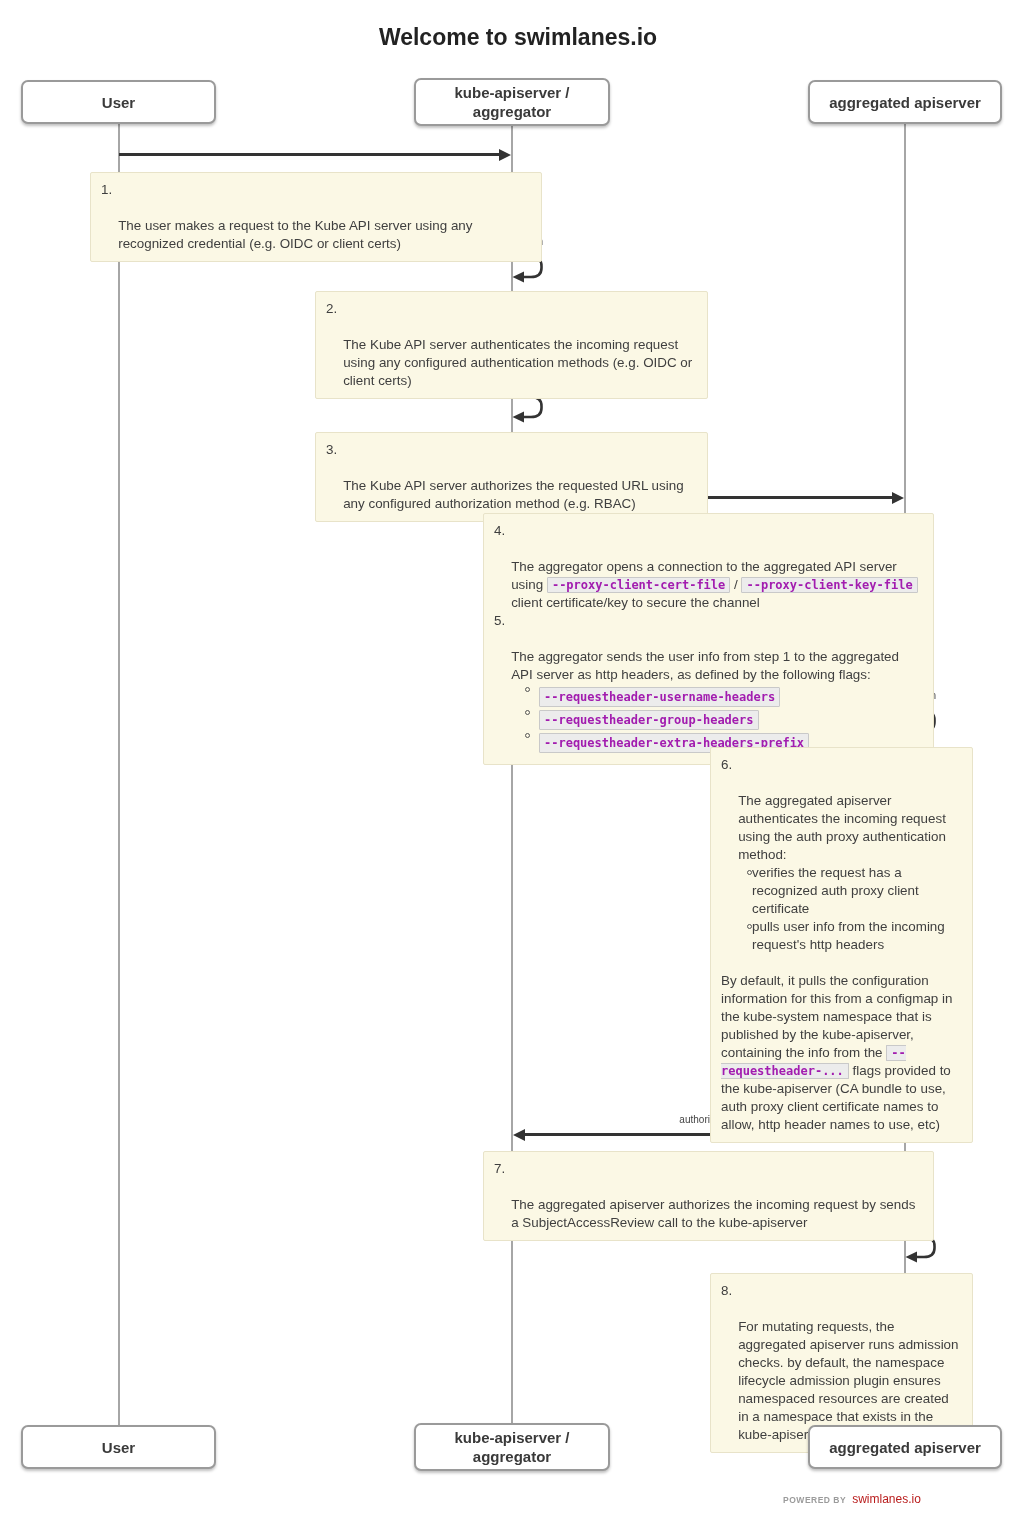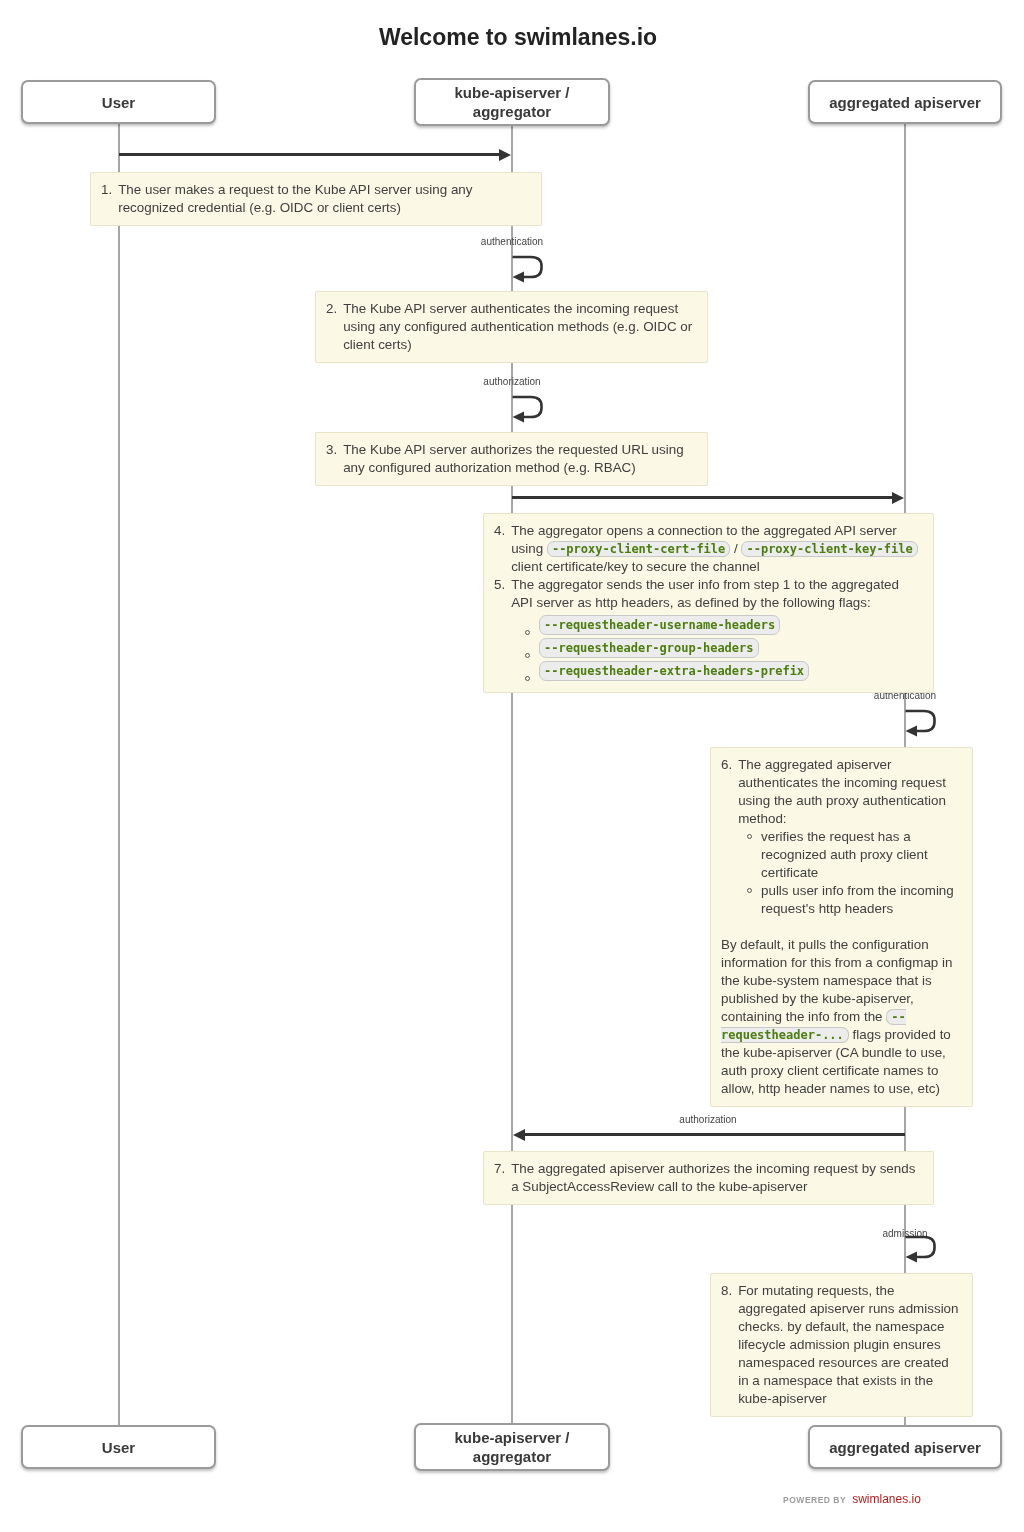--- a/index.html
+++ b/index.html
@@ -80,40 +80,39 @@
     border: 1px solid #e8e3c9;
     border-radius: 2px;
     padding: 8px 10px 8px 10px;
     font-size: 13.4px;
     line-height: 18px;
     color: #3f3f3f;
     z-index: 3;
   }
   .nitem { display: flex; gap: 6px; }
   .nitem .num { flex: 0 0 auto; color: #3f3f3f; }
-  .nitem .ntext { flex: 1 1 auto; }
+  .nitem .ntext { flex: 1 1 auto; margin-top: 36px; }
   .chip {
     font-family: "DejaVu Sans Mono", monospace;
     font-size: 12px;
     font-weight: bold;
-    color: #4d7c0f;
+    color: #a21caf;
     background: #ececec;
     border: 1px solid #c9c9c9;
-    border-radius: 7px;
+    border-radius: 1px;
     padding: 0 4px;
   }
   .flag-row {
     display: flex;
-    align-items: flex-end;
+    align-items: flex-start;
     gap: 9px;
     margin: 3px 0 3px 31px;
   }
   .bullet-row {
     display: flex;
-    gap: 9px;
     margin-left: 26px;
   }
   .circle {
     flex: 0 0 auto;
     width: 5px; height: 5px;
     border: 1.5px solid #555555;
     border-radius: 50%;
     margin-top: 6px;
   }
   .flag-row .circle { margin-top: 0; }

